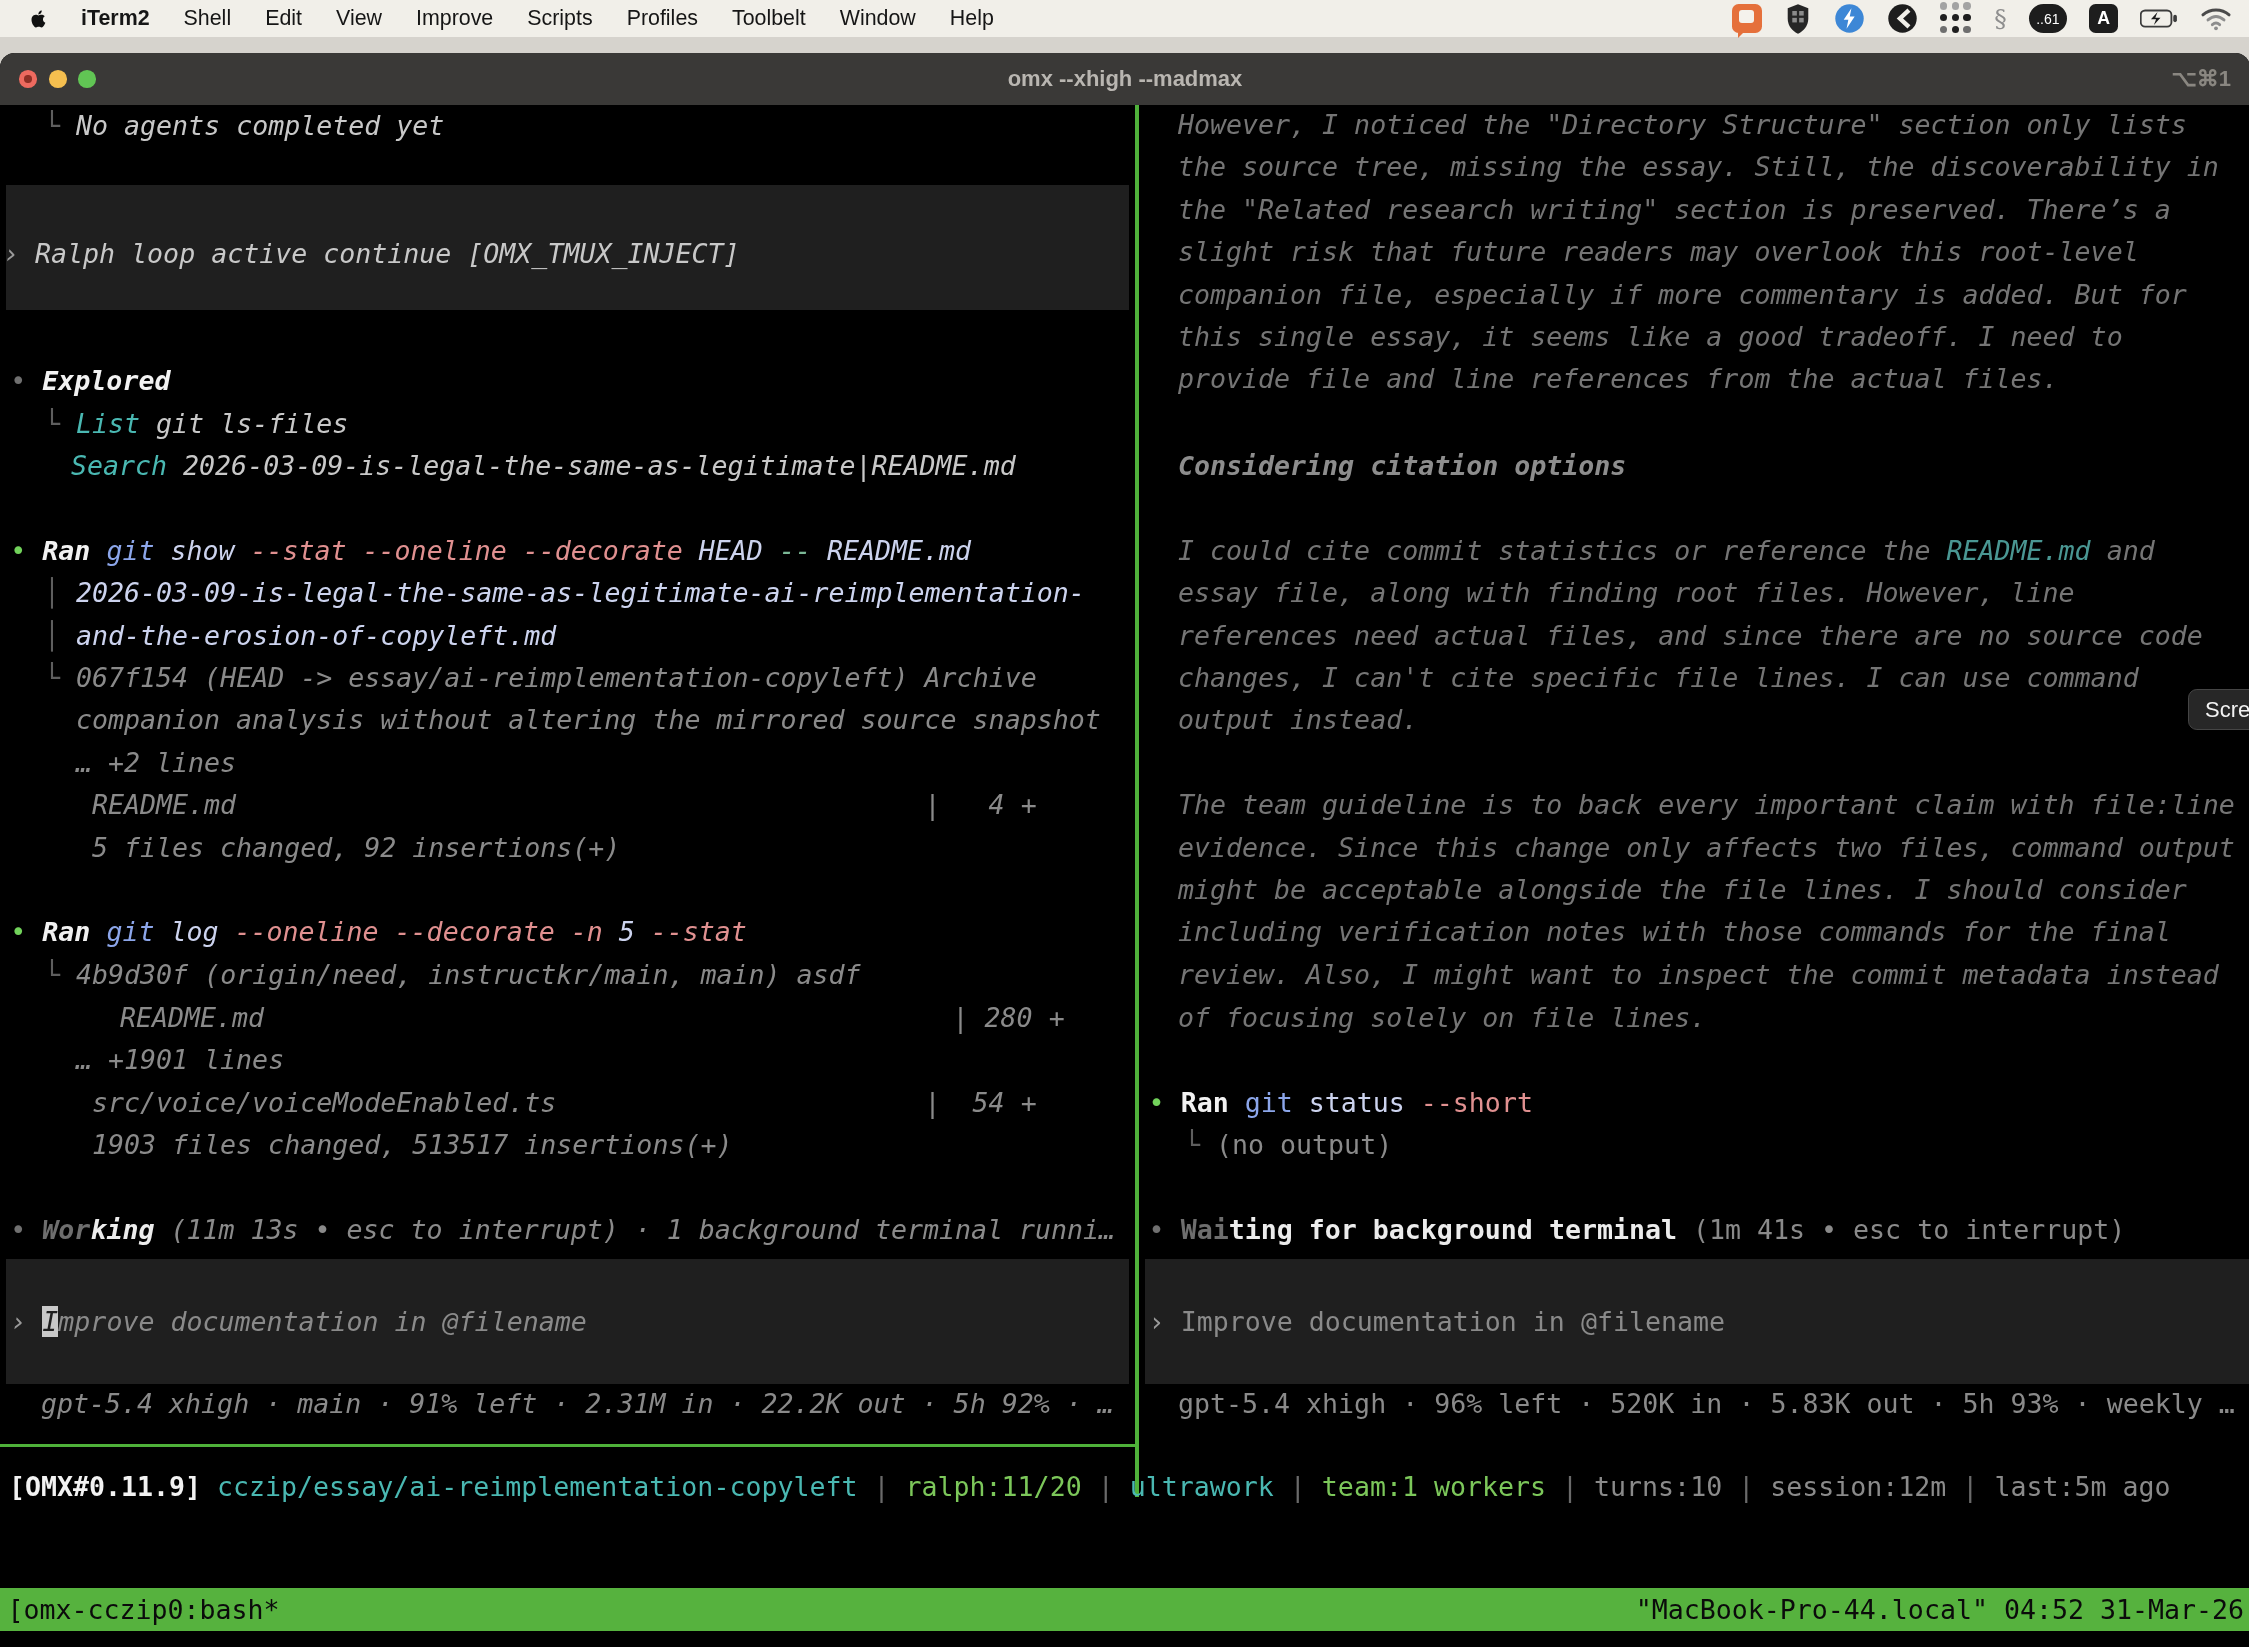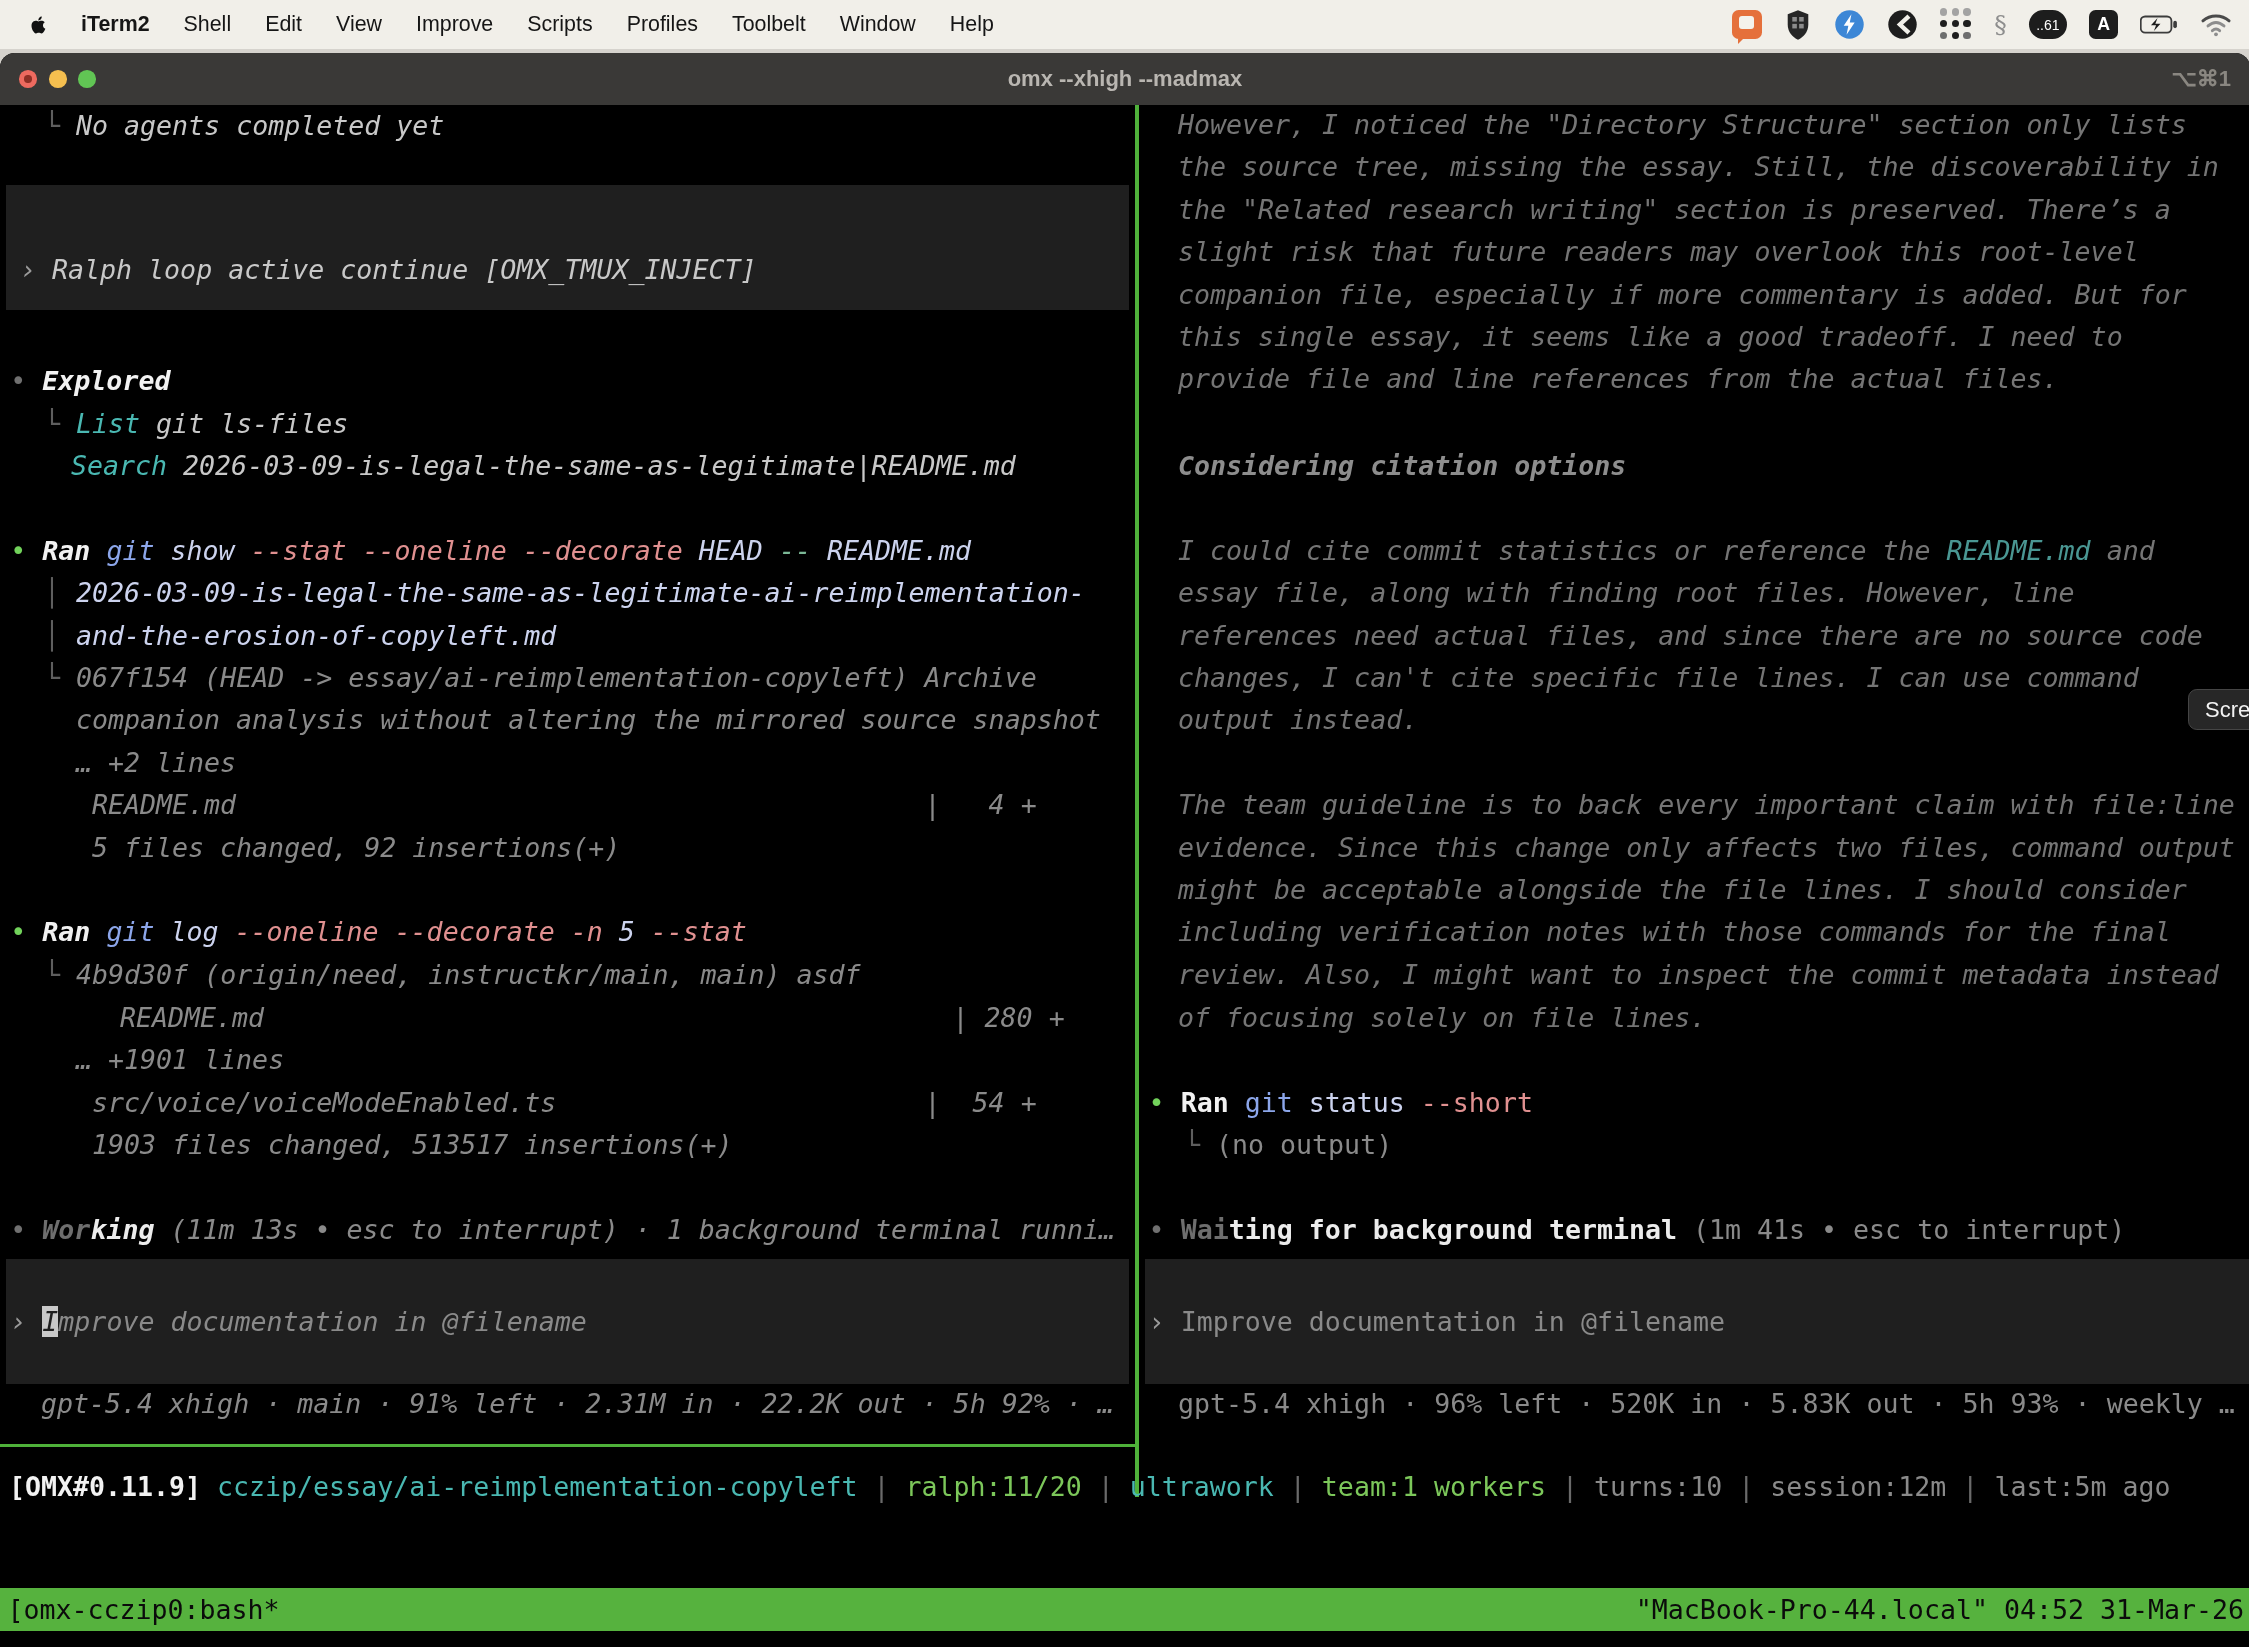--- a/index.html
+++ b/index.html
@@ -2,21 +2,21 @@
 <html style="font-size:11.8px"><head>
 <meta charset="utf-8">
 <style>
   html,body{margin:0;padding:0;}
   body{
     width:2250px;height:1648px;position:relative;overflow:hidden;
     background:#d6d3cd;font-family:"DejaVu Sans Mono",monospace;
   }
   
   #menu-bar{
-    position:absolute;top:0;left:0;width:2250px;height:49px;
+    position:absolute;top:0;left:0;width:2250px;height:37px;
     background:#f1efe9;display:flex;align-items:center;
     font-family:"Liberation Sans",sans-serif;font-size:21.4px;color:#161616;
   }
   #apple-logo{margin-left:28px;display:flex;align-items:center;}
   #menu-items{display:flex;align-items:center;margin-left:31px;gap:34px;}
   #menu-items .menu-item{white-space:nowrap;}
   #menu-items .menu-item.app-name{font-weight:bold;}
   #menu-status{margin-left:auto;display:flex;align-items:center;gap:22px;margin-right:17.7px;}
   .mico{display:flex;align-items:center;justify-content:center;height:32px;}
   .chat-ic{width:29.5px;height:29.5px;background:#e5703b;border-radius:6.6px;position:relative;}
@@ -193,21 +193,21 @@
     <span class="tl" id="tl-min"></span>
     <span class="tl" id="tl-max"></span>
     <div id="window-title">omx --xhigh --madmax</div>
     <div id="window-shortcut">⌥⌘1</div>
   </div>
 
   <div class="pane" id="pane-left">
     <div class="tbox" style="top:80px;left:5.9px;width:1123px;height:125px;"></div>
     <div class="tbox" style="top:1154px;left:5.9px;width:1123px;height:125px;"></div>
   <div class="tline" style="top: -0.7px; left: 44px;"><span class="c-tree">└ </span><span class="c-def">No agents completed yet</span></div>
-      <div class="tline" style="top: 127px; left: 20px; margin-top: 16px;"><span class="c-prompt">› </span><span class="c-def">Ralph loop active continue [OMX_TMUX_INJECT]</span></div>
+      <div class="tline" style="top: 127px; left: 3px;"><span class="c-prompt">› </span><span class="c-def">Ralph loop active continue [OMX_TMUX_INJECT]</span></div>
       <div class="tline" style="top: 254px; left: 10.3px;"><span class="c-bullet-gray">• </span><span class="c-white-b">Explored</span></div>
       <div class="tline" style="top: 297px; left: 44px;"><span class="c-tree">└ </span><span class="c-cyan">List</span><span class="c-def"> git ls-files</span></div>
       <div class="tline" style="top: 339px; left: 71px;"><span class="c-cyan">Search</span><span class="c-def"> 2026-03-09-is-legal-the-same-as-legitimate|README.md</span></div>
       <div class="tline" style="top: 424px; left: 10.3px;"><span class="c-bullet-green">• </span><span class="c-white-b">Ran</span><span class="c-def"> </span><span class="c-peri">git</span><span class="c-lav"> show</span><span class="c-salmon"> --stat --oneline --decorate</span><span class="c-lav"> HEAD</span><span class="c-tealg"> --</span><span class="c-lav"> README.md</span></div>
       <div class="tline" style="top: 466px; left: 44px;"><span class="c-tree">│ </span><span class="c-lav">2026-03-09-is-legal-the-same-as-legitimate-ai-reimplementation-</span></div>
       <div class="tline" style="top: 509px; left: 44px;"><span class="c-tree">│ </span><span class="c-lav">and-the-erosion-of-copyleft.md</span></div>
       <div class="tline" style="top: 551px; left: 44px;"><span class="c-tree">└ </span><span class="c-dim">067f154 (HEAD -&gt; essay/ai-reimplementation-copyleft) Archive</span></div>
       <div class="tline" style="top: 593px; left: 76px;"><span class="c-dim">companion analysis without altering the mirrored source snapshot</span></div>
       <div class="tline" style="top: 636px; left: 76px;"><span class="c-dim">… +2 lines</span></div>
       <div class="tline" style="top: 678px; left: 92px;"><span class="c-dim">README.md                                           |   4 +</span></div>

